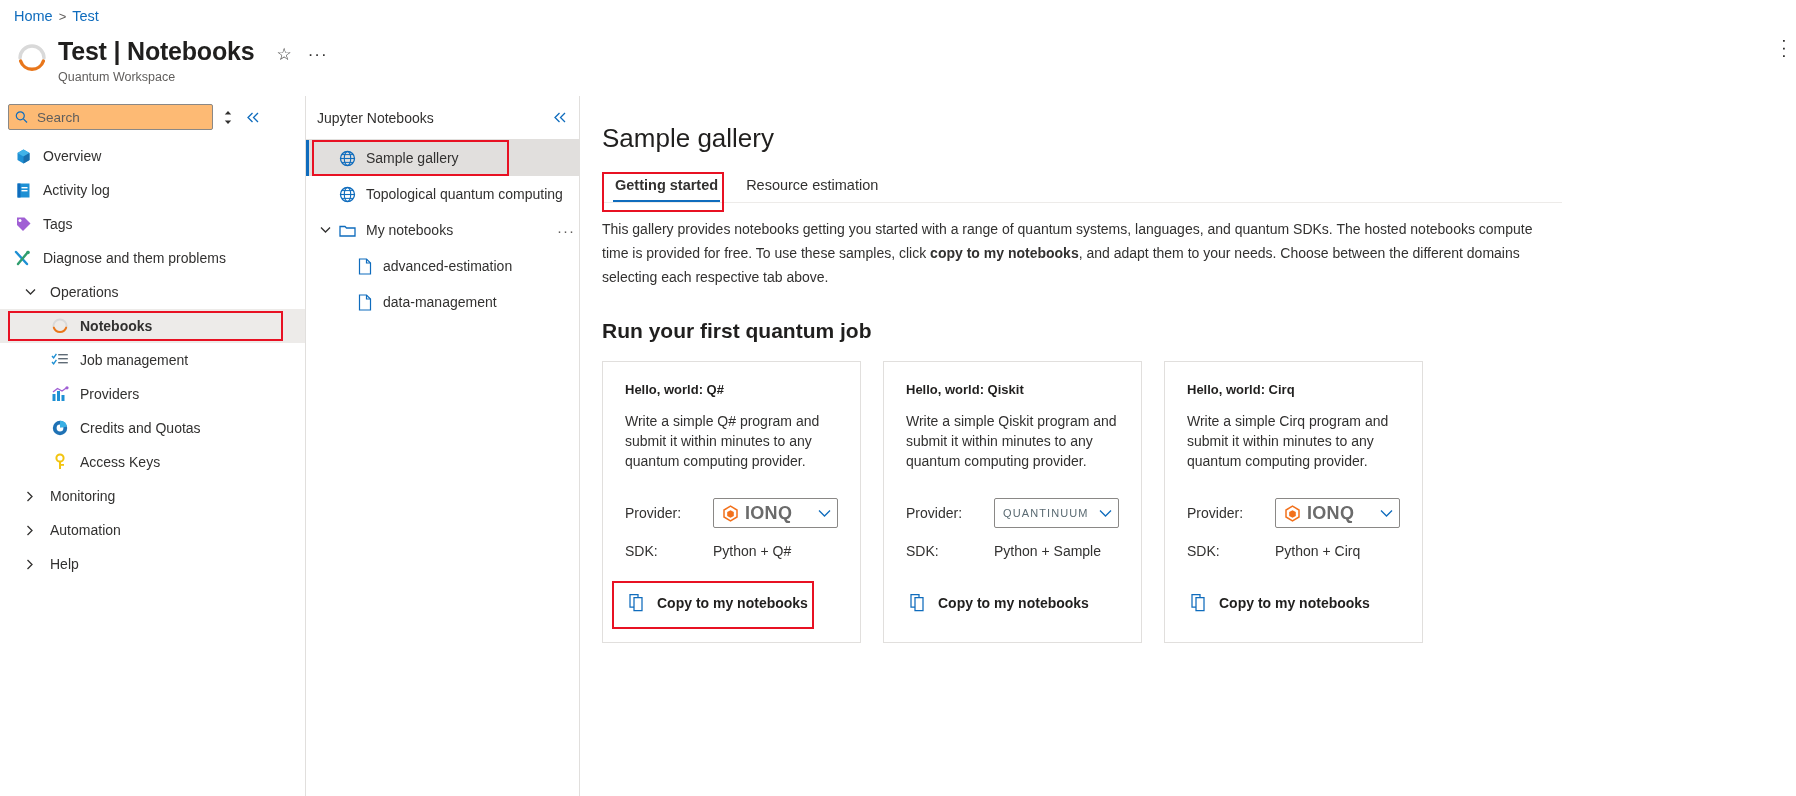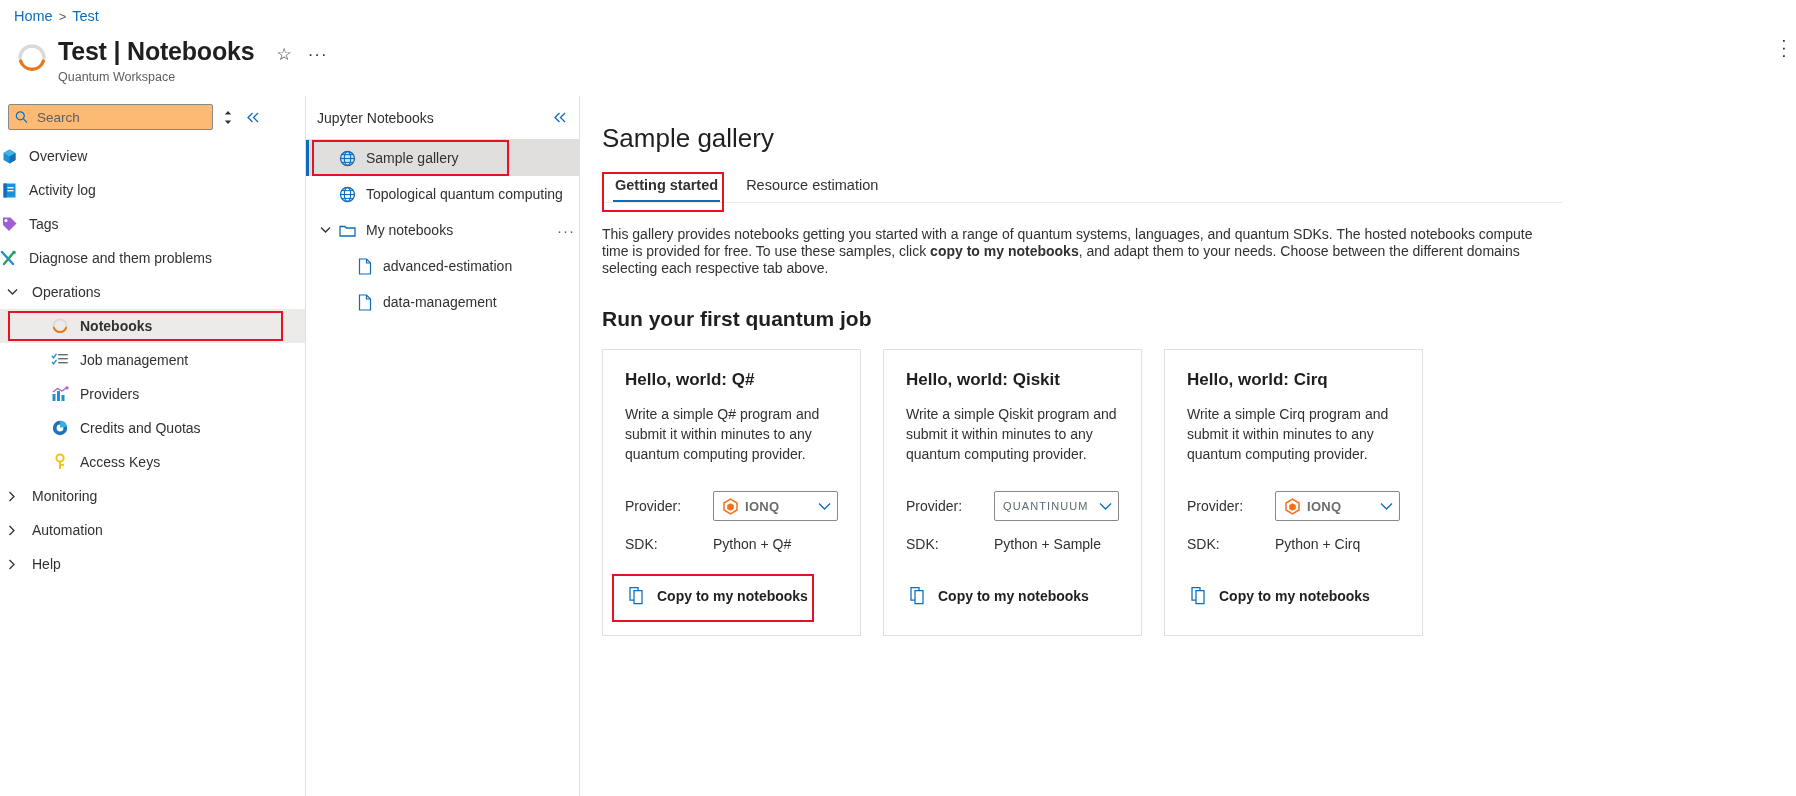--- a/index.html
+++ b/index.html
@@ -59,28 +59,28 @@
   }
   .search-box input {
     border: 0; outline: 0; width: 100%; font-size: 13.5px; color: #323130;
     font-family: "Liberation Sans", sans-serif; background: transparent;
   }
   .search-box input::placeholder { color: #605e5c; }
   .nav-tool { color: #0f6cbd; font-size: 14px; cursor: pointer; padding: 2px 3px; }
 
   .nav-list { margin-top: 9px; }
   .nav-item {
-    display: flex; align-items: center; height: 34px; 
+    display: flex; align-items: center; height: 34px; padding-left: 14px;
     font-size: 14px; color: #323130; cursor: pointer; position: relative;
   }
   .nav-item .ni-icon {
     width: 18px; height: 18px; flex: 0 0 18px; margin-right: 11px;
     display: flex; align-items: center; justify-content: center;
   }
-  .nav-item.group { padding-left: 4px; }
+  .nav-item.group { padding-left: 22px; }
   .nav-item.group .chev { width: 16px; flex: 0 0 16px; margin-right: 12px; color: #323130; font-size: 12px; display:flex; align-items:center; justify-content:center;}
   .nav-item.child { padding-left: 51px; }
   .nav-item.selected { background: #edebe9; font-weight: 600; }
   .nav-item.child .ni-icon { margin-right: 11px; }
   .nav-highlight {
     position: absolute; left: 8px; top: 2px; width: 275px; height: 30px;
     border: 2.5px solid #e81123; pointer-events: none;
   }
 
   
@@ -130,47 +130,47 @@
   .tab.active::after {
     content: ""; position: absolute; left: 11px; right: 11px; bottom: 0; height: 2.5px; background: #0f6cbd;
   }
   .tab-highlight {
     position: absolute; left: 0px; top: -3px; width: 122px; height: 40px;
     border: 2.5px solid #e81123; pointer-events: none;
   }
   .tabs-rule { width: 960px; height: 1px; background: #edebe9; margin-top: 0px; }
 
   .intro {
-    font-size: 14px; line-height: 17px; color: #323130; max-width: 945px; margin-top: 23px;
+    font-size: 14px; line-height: 24px; color: #323130; max-width: 945px; margin-top: 14px;
   }
   .intro b { font-weight: 700; }
 
   .section-title {
     font-size: 21px; font-weight: 600; color: #201f1e; margin-top: 30px; margin-bottom: 18px;
   }
 
   .cards { display: flex; gap: 22px; }
   .card {
     width: 259px; border: 1px solid #e1dfdd; background: #fff;
     padding: 20px 22px 24px 22px; min-height: 272px;
     display: flex; flex-direction: column;
   }
-  .card-title { font-size: 17px; font-weight: 700; color: #201f1e; margin-bottom: 14px; }
+  .card-title { font-size: 13px; font-weight: 700; color: #201f1e; margin-bottom: 14px; }
   .card-desc { font-size: 14px; line-height: 20px; color: #323130; }
   .card-spacer { flex: 1 1 auto; min-height: 26px; }
   .kv-row { display: flex; align-items: center; height: 32px; margin-bottom: 6px; }
   .kv-key { font-size: 14px; color: #323130; width: 88px; flex: 0 0 88px; }
   .kv-val { font-size: 14px; color: #323130; }
   .dropdown {
     height: 30px; width: 131px; border: 1px solid #8a8886; border-radius: 2px;
     display: flex; align-items: center; padding: 0 6px 0 8px; background: #fff;
     cursor: pointer; justify-content: space-between;
   }
   .dd-inner { display: flex; align-items: center; gap: 6px; overflow: hidden; }
-  .ionq-label { font-size: 13px; font-weight: 700; color: #6b6b6b; letter-spacing: 0.3px; }
+  .ionq-label { font-size: 18px; font-weight: 700; color: #6b6b6b; letter-spacing: 0.3px; }
   .quantinuum-label { font-size: 11px; color: #5a6a72; letter-spacing: 1.1px; }
   .dd-chev { color: #0f6cbd; font-size: 11px; flex: 0 0 auto; }
   .copy-btn {
     display: flex; align-items: center; gap: 10px; margin-top: 14px; cursor: pointer;
     font-size: 14px; font-weight: 700; color: #201f1e; position: relative; padding: 6px 4px;
   }
   .copy-highlight {
     position: absolute; left: -13px; top: -6px; width: 202px; height: 48px;
     border: 2.5px solid #e81123; pointer-events: none;
   }

